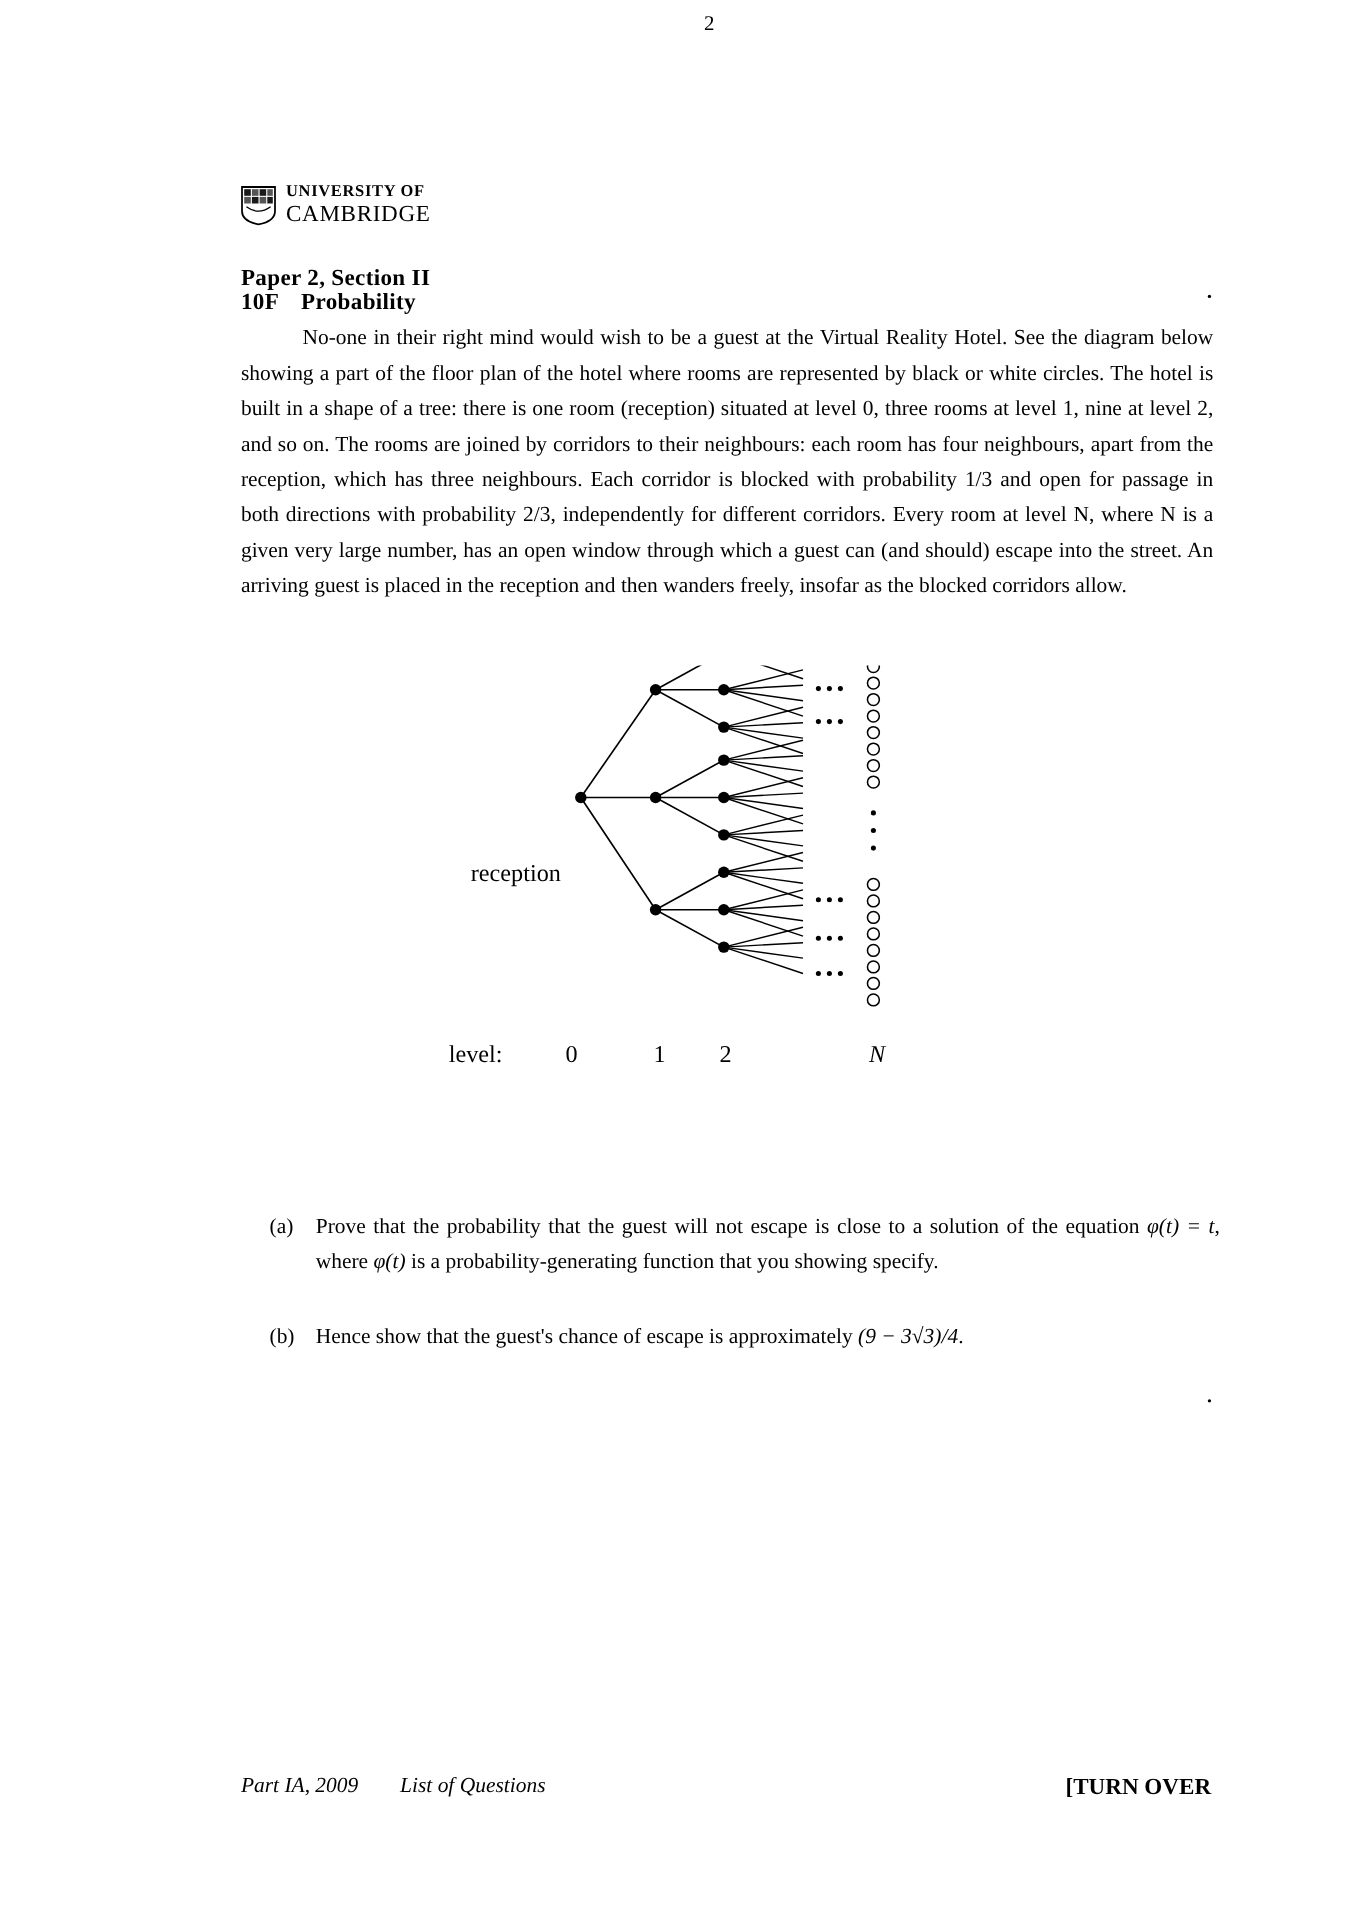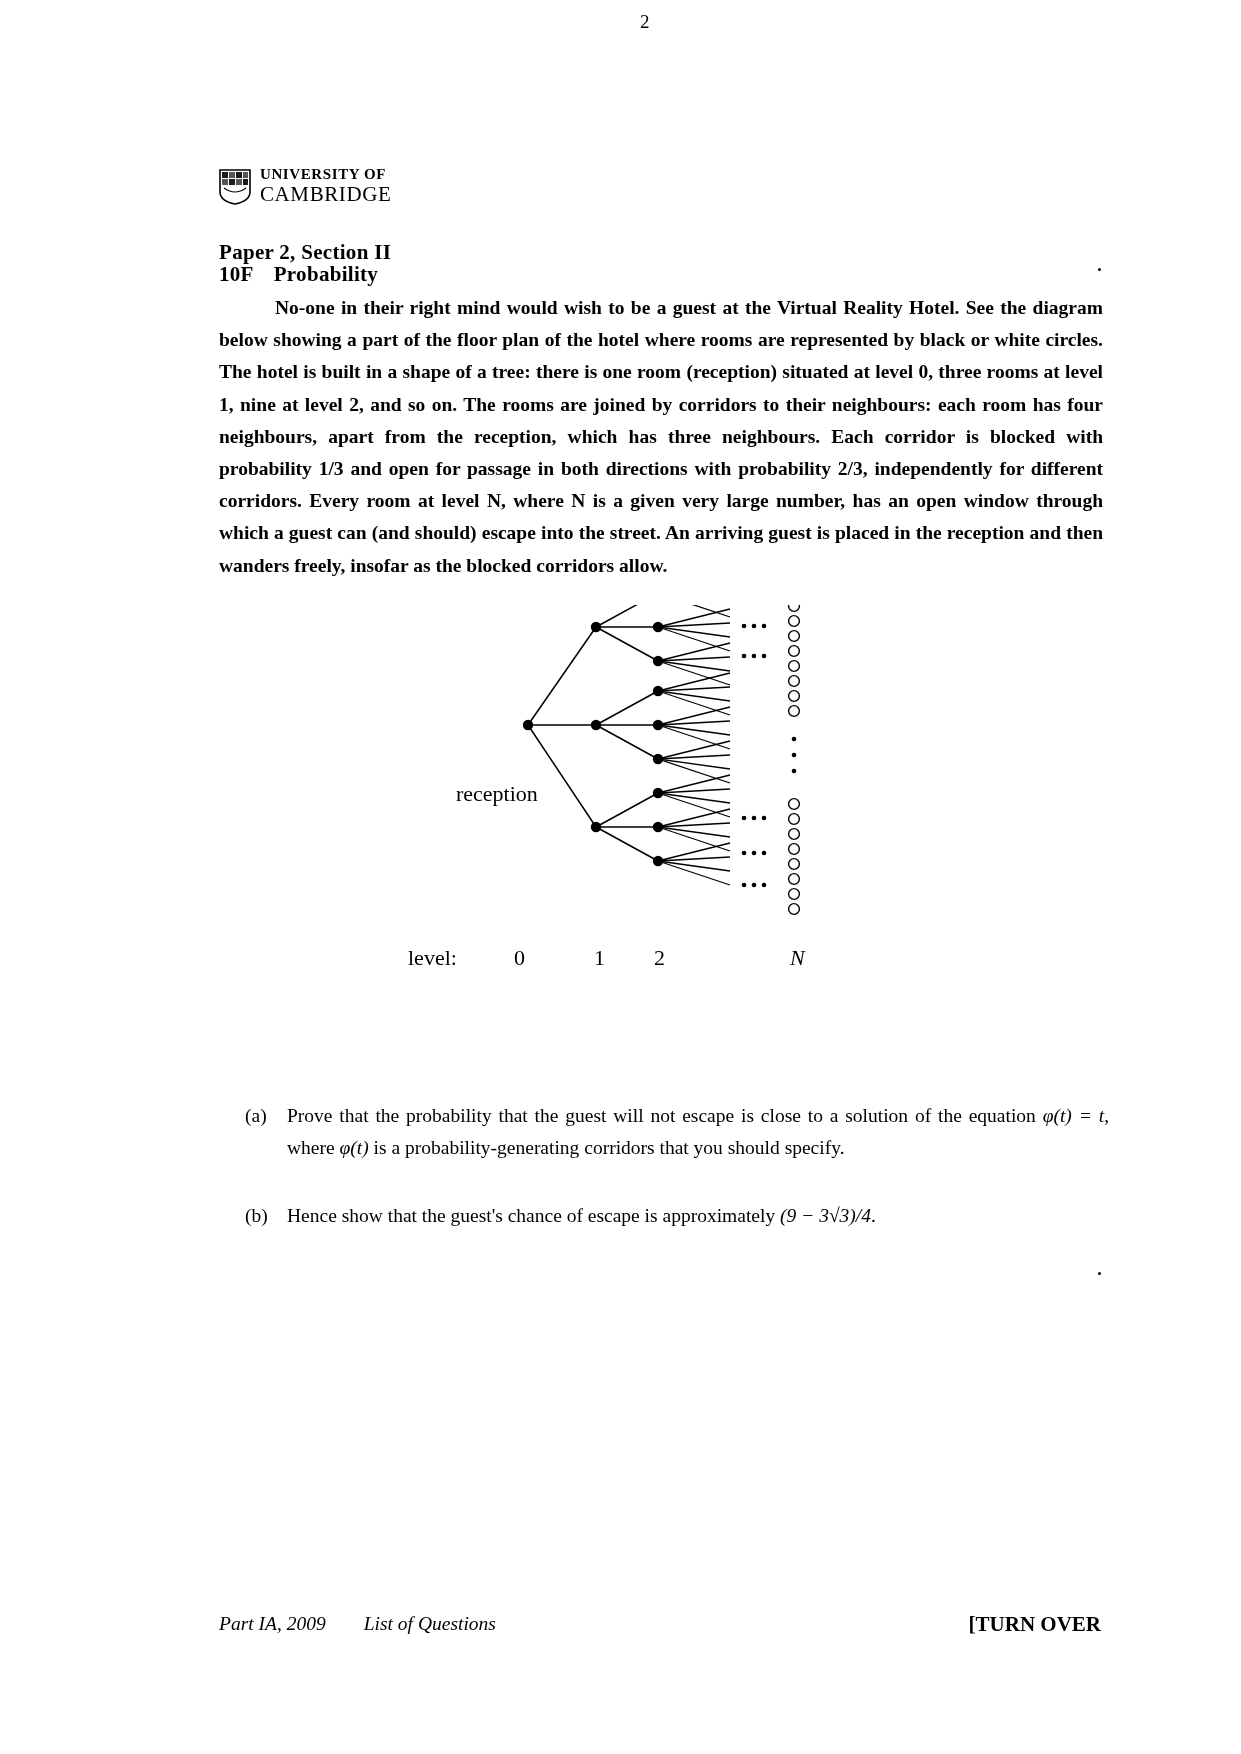--- a/index.html
+++ b/index.html
@@ -86,35 +86,34 @@
   .body-par {
     position: absolute;
     left: 219px;
     top: 292px;
     width: 884px;
     font-size: 19.5px;
     line-height: 32.2px;
     text-align: justify;
     text-indent: 56px;
     hyphens: none;
-    font-weight: bold;
   }
 
   
   .figure {
     position: absolute;
     left: 400px;
     top: 605px;
     width: 620px;
     height: 400px;
   }
   .figure svg { display: block; }
   .reception-label {
     position: absolute;
-    left: 56px;
+    left: 28px;
     top: 176px;
     font-size: 22px;
   }
   .level-row {
     position: absolute;
     left: 0;
     top: 340px;
     width: 620px;
     height: 40px;
     font-size: 22px;
@@ -354,21 +353,21 @@
       <span class="lv-label">level:</span>
       <span class="lv0">0</span>
       <span class="lv1">1</span>
       <span class="lv2">2</span>
       <span class="lvN">N</span>
     </div>
   </div>
 
   <div class="part" id="part-a">
     <span class="marker">(a)</span>
-    <span class="ptext"><span>Prove that the probability that the guest will not escape is close to a solution of the equation </span><span class="mathit">φ(t) = t</span><span>, where </span><span class="mathit">φ(t)</span><span> is a probability-generating corridors that you should specify.</span></span>
+    <span class="ptext"><span>Prove that the probability that the guest will not escape is close to a solution of the equation </span><span class="mathit">φ(t) = t</span><span>, where </span><span class="mathit">φ(t)</span><span> is a probability-generating function that you showing specify.</span></span>
   </div>
 
   <div class="part" id="part-b">
     <span class="marker">(b)</span>
     <span class="ptext"><span>Hence show that the guest's chance of escape is approximately </span><span class="mathit">(9 − 3√3)/4</span><span>.</span></span>
   </div>
 
   <div class="footer-left">
     <span>Part IA, 2009</span><span class="lq">List of Questions</span>
   </div>

